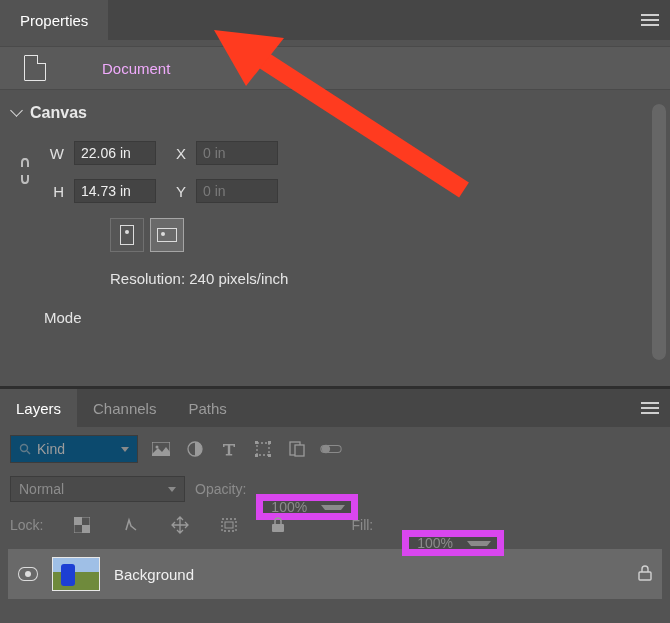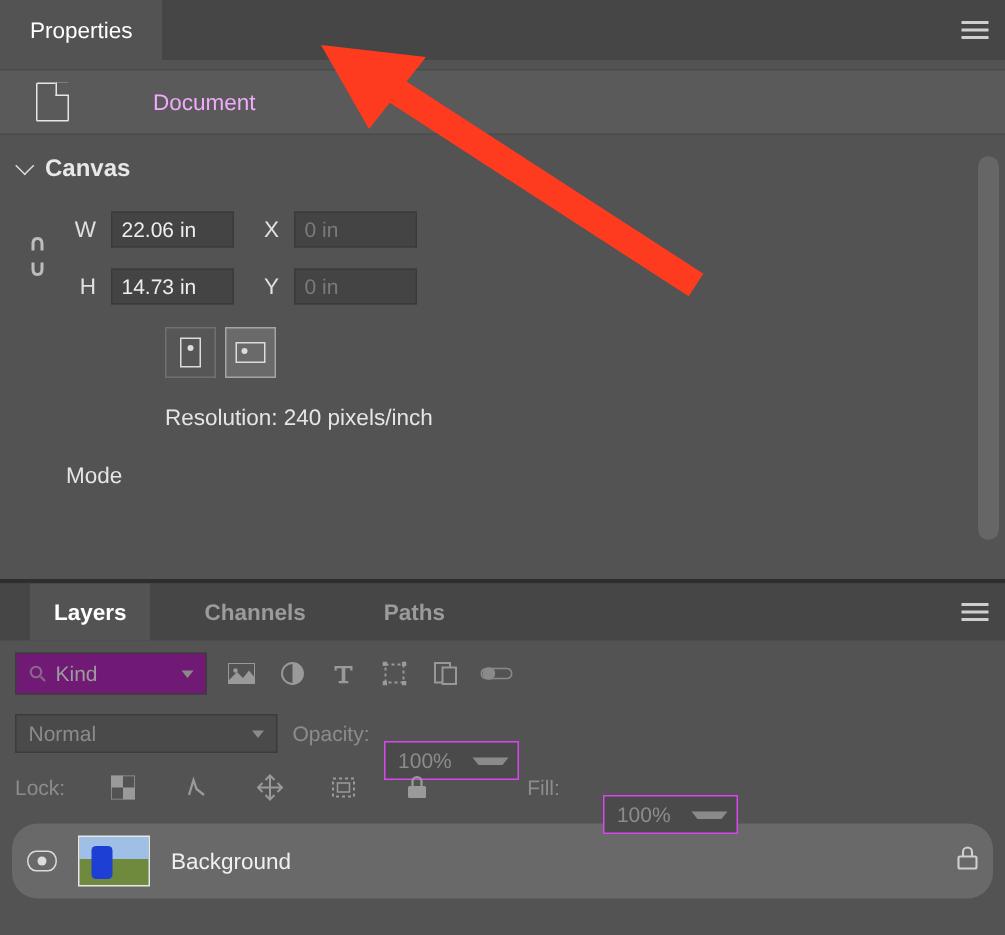--- a/index.html
+++ b/index.html
@@ -42,39 +42,39 @@
 
   .res-row { padding:10px 0 4px 66px; color:#e5e5e5; font-size:15px; }
   .mode-row { padding:18px 0 0 34px; color:#e5e5e5; font-size:15px; }
 
   .scroll-track { position:absolute; right:4px; top:104px; width:14px; height:256px; background:#4c4c4c; border-radius:7px; }
   .scroll-thumb { position:absolute; left:0; right:0; top:0; height:256px; background:#666; border-radius:7px; }
 
   
   .layers-panel { position:absolute; left:0; top:386px; right:0; bottom:0; border-top:3px solid #2e2e2e; }
   .layers-tabs { display:flex; align-items:center; background:#464646; height:38px; }
-  .ltab { padding:1px 16px; height:38px; display:flex; align-items:center; color:#9b9b9b; cursor:pointer; font-size:15px; font-weight:700;margin-left:20px; }
+  .ltab { padding:1px 16px; height:38px; display:flex; align-items:center; color:#9b9b9b; cursor:pointer; font-size:15px; font-weight:400; }
   .ltab.active { color:#fff; background:#535353; }
 
   .filter-row { display:flex; align-items:center; height:44px; padding:0 10px; gap:12px; }
-  .kind-box { display:flex; align-items:center; width:128px; height:28px; border:1px solid #3c3c3c; background:#701a75; color:#9c9c9c; font-size:14px; padding:0 8px; gap:6px; }
+  .kind-box { display:flex; align-items:center; width:128px; height:28px; border:1px solid #3c3c3c; background:#0c4a6e; color:#9c9c9c; font-size:14px; padding:0 8px; gap:6px; }
   .kind-box svg{opacity:.6}
   .kind-caret{margin-left:auto;width:0;height:0;border-left:4px solid transparent;border-right:4px solid transparent;border-top:5px solid #8a8a8a;}
   .ficon { width:22px; height:22px; display:flex; align-items:center; justify-content:center; color:#9a9a9a; cursor:pointer; }
 
   .blend-row { display:flex; align-items:center; height:36px; padding:0 10px; gap:10px; color:#8c8c8c; font-size:14px; }
   .blend-select { width:175px; height:26px; border:1px solid #3c3c3c; background:#4a4a4a; color:#8c8c8c; padding:0 8px; display:flex; align-items:center; }
   .blend-select .kind-caret{margin-left:auto}
-  .opacity-field{ display:flex; align-items:center; border:1px solid #d946ef; height:26px; background:#4a4a4a;margin-top:36px;}
+  .opacity-field{ display:flex; align-items:center; border:7px solid #d946ef; height:26px; background:#4a4a4a;margin-top:36px;}
   .opacity-field span{padding:0 8px;color:#8c8c8c;}
 
   .lock-row { display:flex; align-items:center; height:36px; padding:0 10px; gap:29px; color:#8c8c8c; font-size:14px; }
   .tool-icon{width:20px;height:20px;display:flex;align-items:center;justify-content:center;color:#9a9a9a;}
 
-  .layer-row { margin:6px 8px 0 8px; height:50px; background:#696969; display:flex; align-items:center; padding:0 10px; gap:14px;border-radius:17px; }
+  .layer-row { margin:6px 8px 0 8px; height:50px; background:#696969; display:flex; align-items:center; padding:0 10px; gap:14px; }
   .eye { width:20px; height:14px; border:1.5px solid #dcdcdc; border-radius:60%/100%; display:flex; align-items:center; justify-content:center; cursor:pointer;}
   .eye::after{content:"";width:6px;height:6px;border-radius:50%;background:#dcdcdc;}
   .thumb { width:48px; height:34px; background:linear-gradient(180deg,#9fbfe6 45%,#6f8a3c 45%); border:1px solid #e8e8e8; position:relative; }
   .thumb::after{content:"";position:absolute;left:8px;top:6px;width:14px;height:22px;background:#1d3fd4;border-radius:3px;}
   .layer-name { color:#f0f0f0; font-size:15px; }
   .lock-right { margin-left:auto; color:#cfcfcf; }
 
   
   .arrow { position:absolute; left:214px; top:30px; width:260px; height:170px; pointer-events:none; }
 </style>

